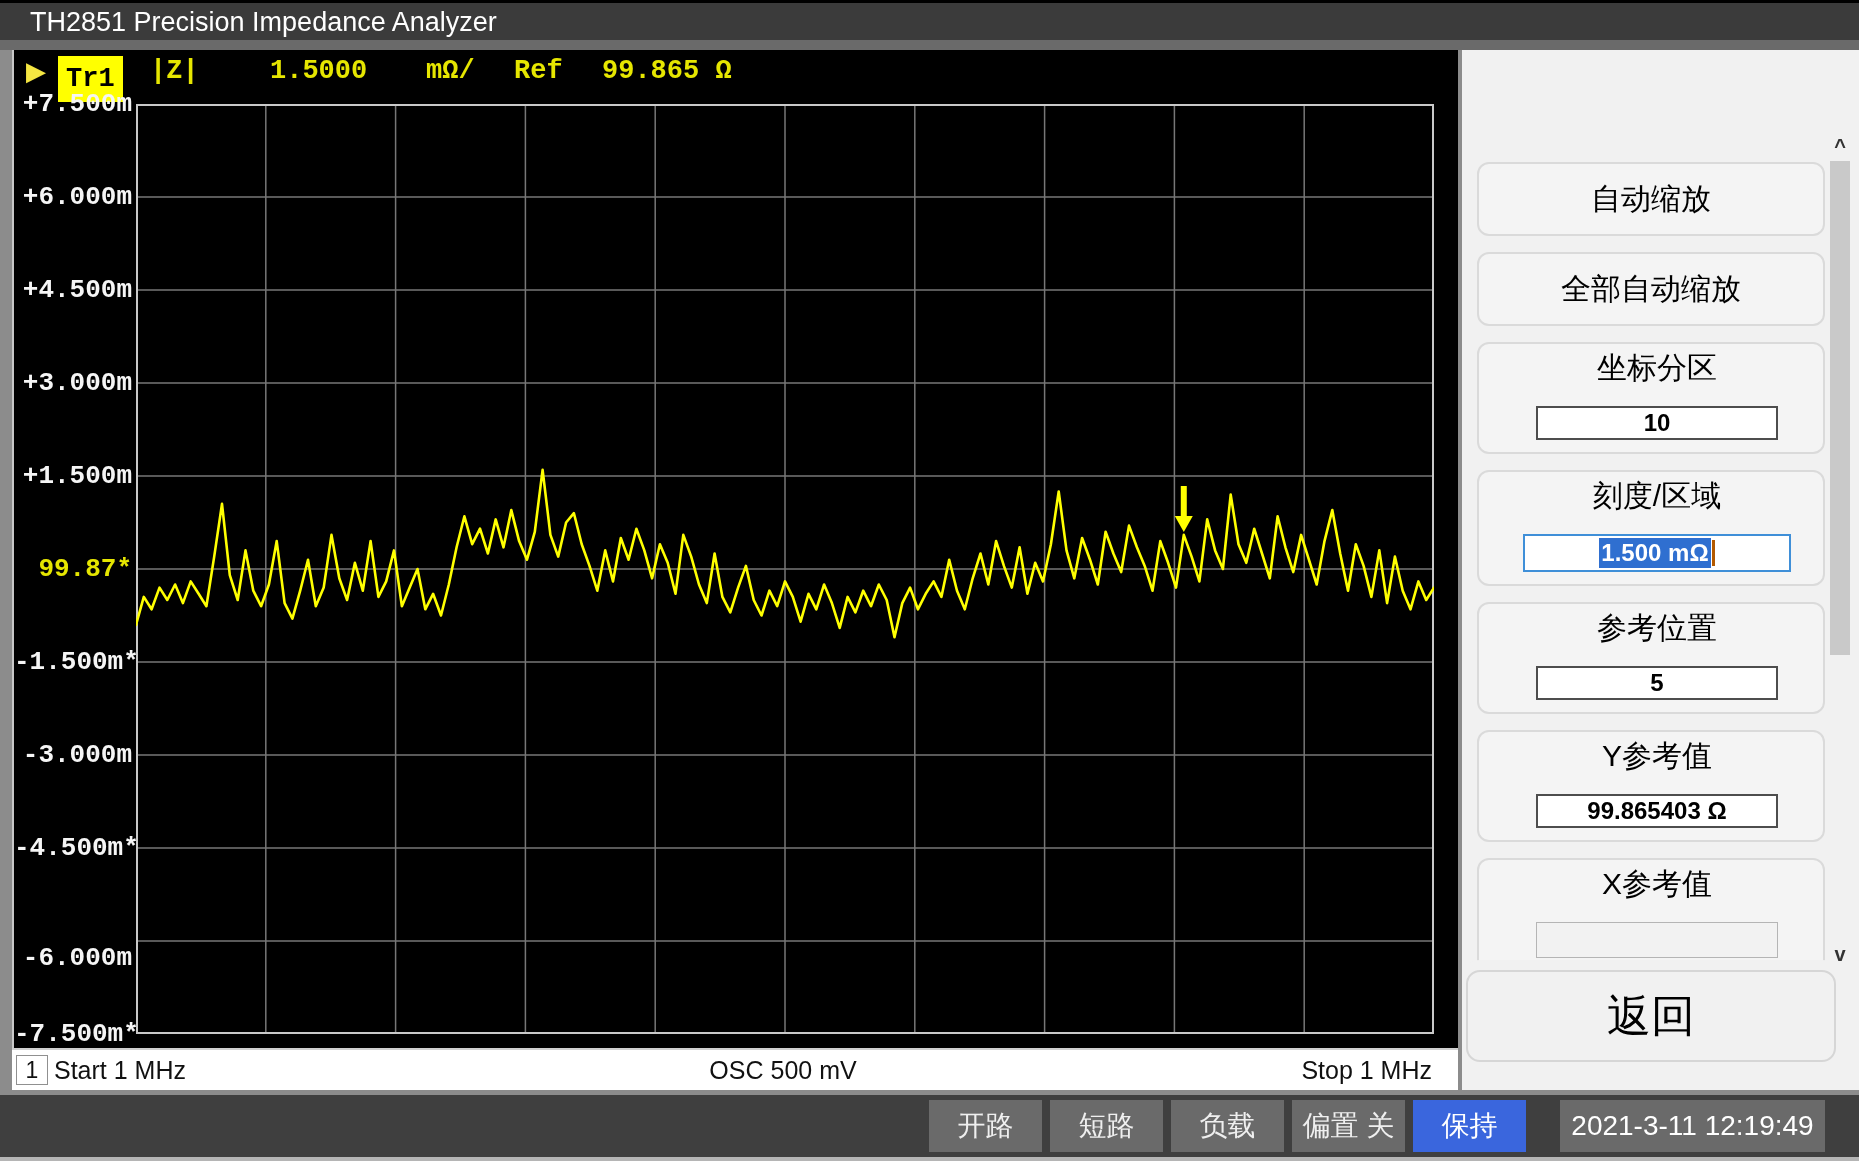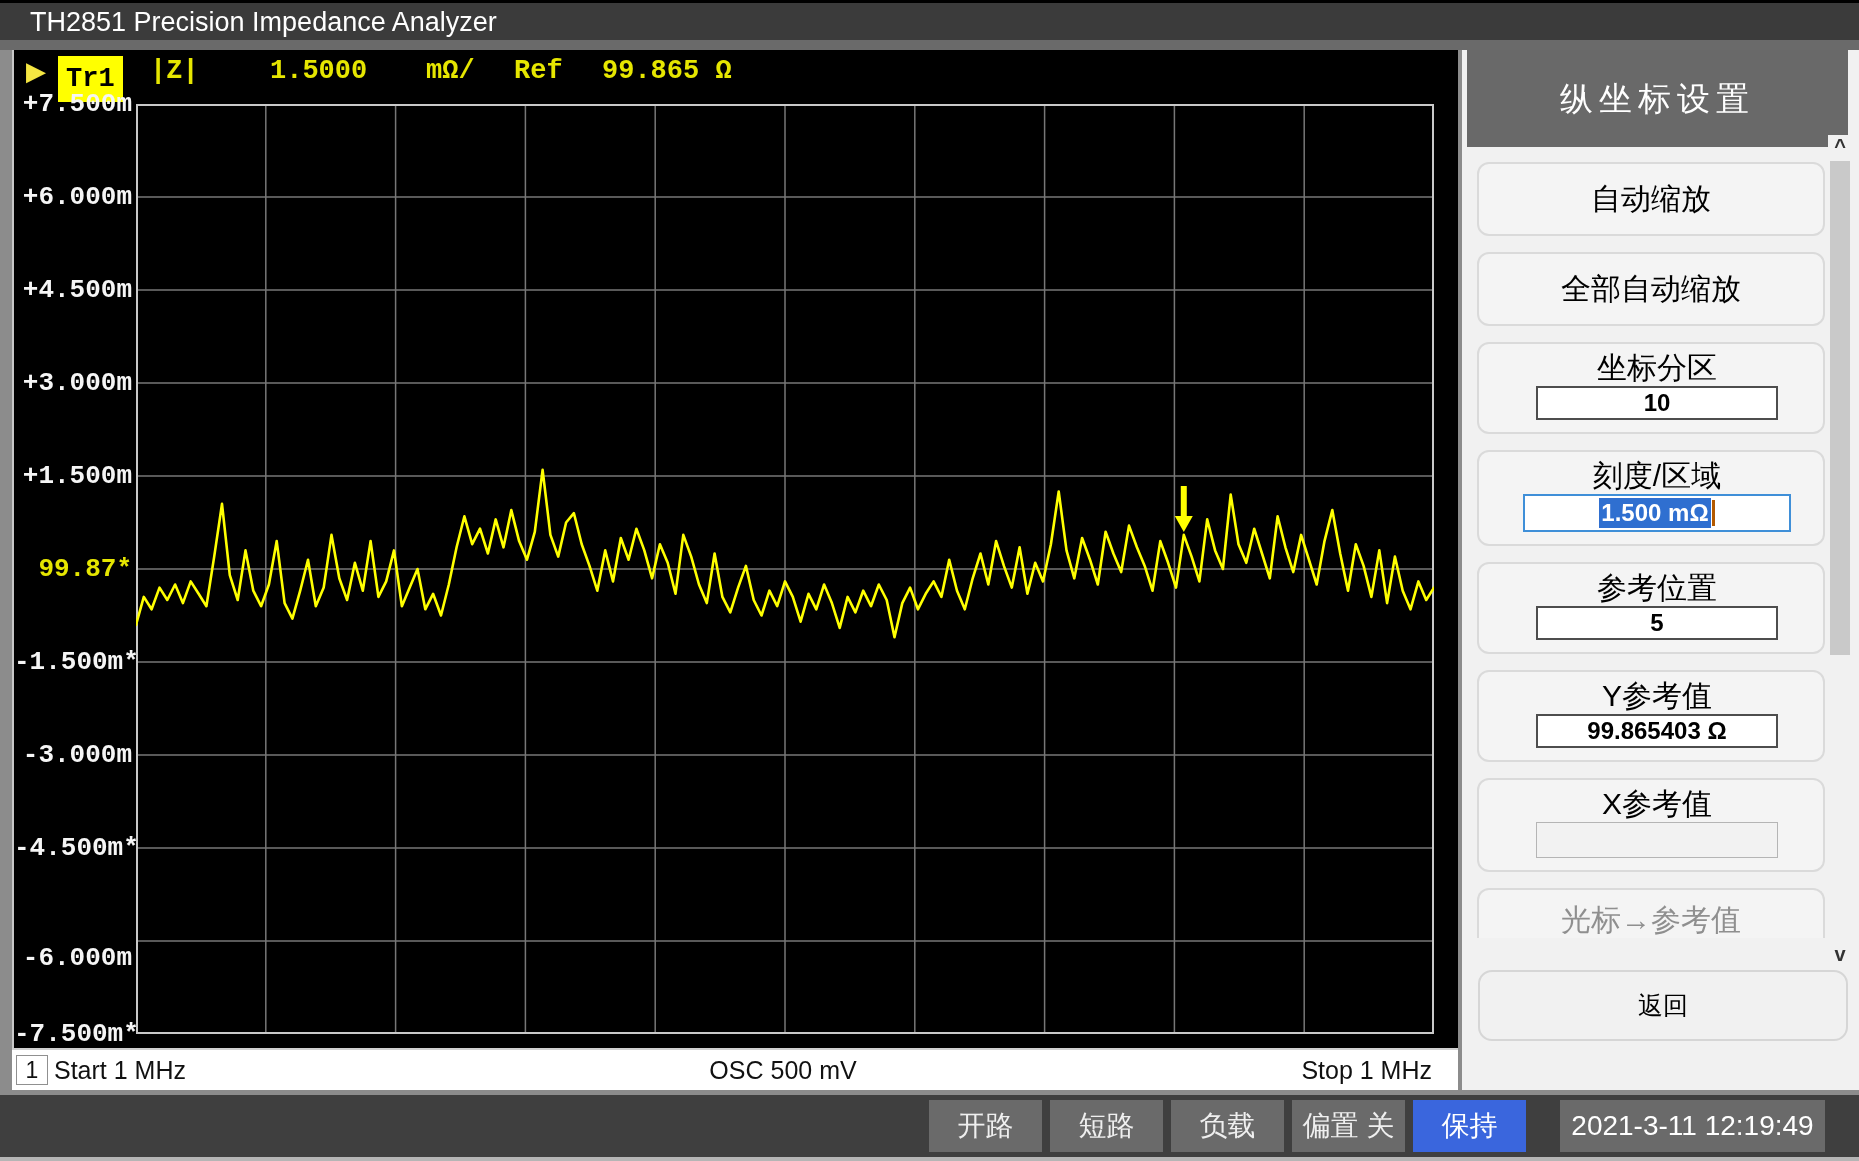--- a/index.html
+++ b/index.html
@@ -73,38 +73,38 @@
   .sb-btn{
     background:#f4f4f4;border:2px solid #dadada;border-radius:12px;
     min-height:74px;display:flex;align-items:center;justify-content:center;
     font-size:30px;color:#000;position:relative;box-sizing:border-box;
   }
   .sb-btn .arrow{position:absolute;right:14px;top:50%;transform:translateY(-50%);font-size:26px;color:#000;}
   .sb-btn.cutoff{height:50px;min-height:50px;overflow:hidden;align-items:flex-start;border-bottom:none;border-radius:12px 12px 0 0;}
   .sb-btn.cutoff .btn-label{color:#8f8f8f;line-height:60px;}
   .sb-group{
     background:#f4f4f4;border:2px solid #dadada;border-radius:12px;
-    padding:6px 0 12px 12px;display:flex;flex-direction:column;align-items:center;gap:0;
+    padding:6px 0 12px 12px;display:flex;flex-direction:column;align-items:center;gap:20px;
     box-sizing:border-box;
   }
   .sb-group .g-label{font-size:30px;color:#000;line-height:36px;white-space:nowrap;}
   .sb-input{
     width:242px;height:34px;background:#fff;border:2px solid #4d4d4d;
     display:flex;align-items:center;justify-content:center;
     font-size:24px;font-weight:bold;color:#000;box-sizing:border-box;
   }
   .sb-input.focused{border:2px solid #3f8fd8;width:268px;height:38px;}
   .sb-input.focused .sel{background:#2f6fd0;color:#fff;padding:1px 2px;}
   .sb-input.focused .caret{display:inline-block;width:3px;height:26px;background:#b35900;margin-left:1px;}
   .sb-input.disabled{background:#f2f2f2;border:1px solid #b5b5b5;height:36px;}
   .sb-return{
-    position:absolute;left:16px;top:920px;width:370px;height:71px;
+    position:absolute;left:4px;top:920px;width:370px;height:92px;
     background:#f1f1f1;border:2px solid #d6d6d6;border-radius:14px;
     display:flex;align-items:center;justify-content:center;
-    font-size:25px;color:#000;box-sizing:border-box;
+    font-size:44px;color:#000;box-sizing:border-box;
     box-shadow:0 -6px 0 4px #f1f1f1;
   }
   .sb-scrollbar{position:absolute;left:366px;top:85px;width:24px;height:830px;background:#f1f1f1;}
   .sb-scroll-up,.sb-scroll-down{
     position:absolute;left:0;width:24px;height:22px;text-align:center;color:#333;
     font-size:20px;font-weight:bold;line-height:22px;
   }
   .sb-scroll-up{top:0;}
   .sb-scroll-down{bottom:0;}
   .sb-thumb{position:absolute;left:2px;top:26px;width:20px;height:494px;background:#c9c9c9;}
@@ -187,21 +187,20 @@
 </div>
 
 <div class="status-strip">
   <span class="ch">1</span>
   <span class="start">Start  1 MHz</span>
   <span class="osc">OSC 500 mV</span>
   <span class="stop">Stop  1 MHz</span>
 </div>
 
 <div class="sidebar">
-  <div class="sb-header">纵坐标设置</div>
   <div class="sb-items">
       <div class="sb-btn">
         <span class="btn-label">自动缩放</span>
       </div>
       <div class="sb-btn">
         <span class="btn-label">全部自动缩放</span>
       </div>
       <div class="sb-group">
         <div class="g-label">坐标分区</div>
         <div class="sb-input ">10</div>

